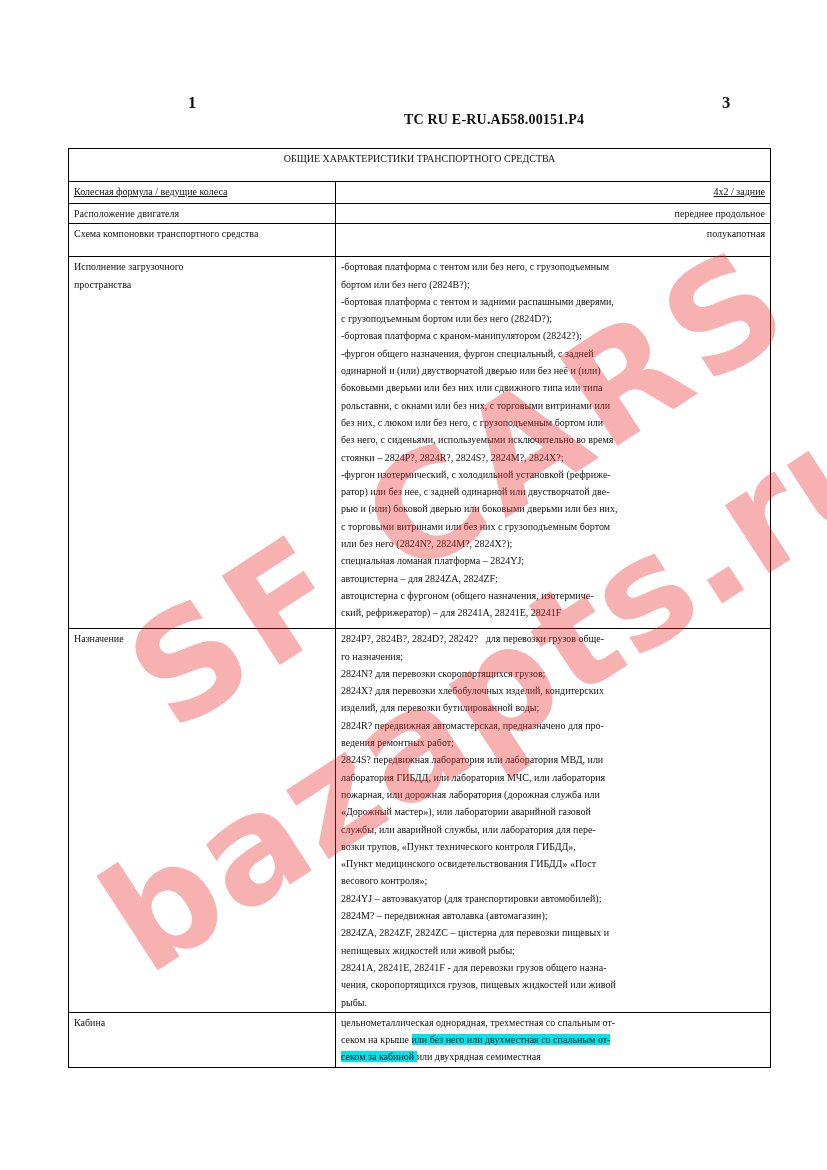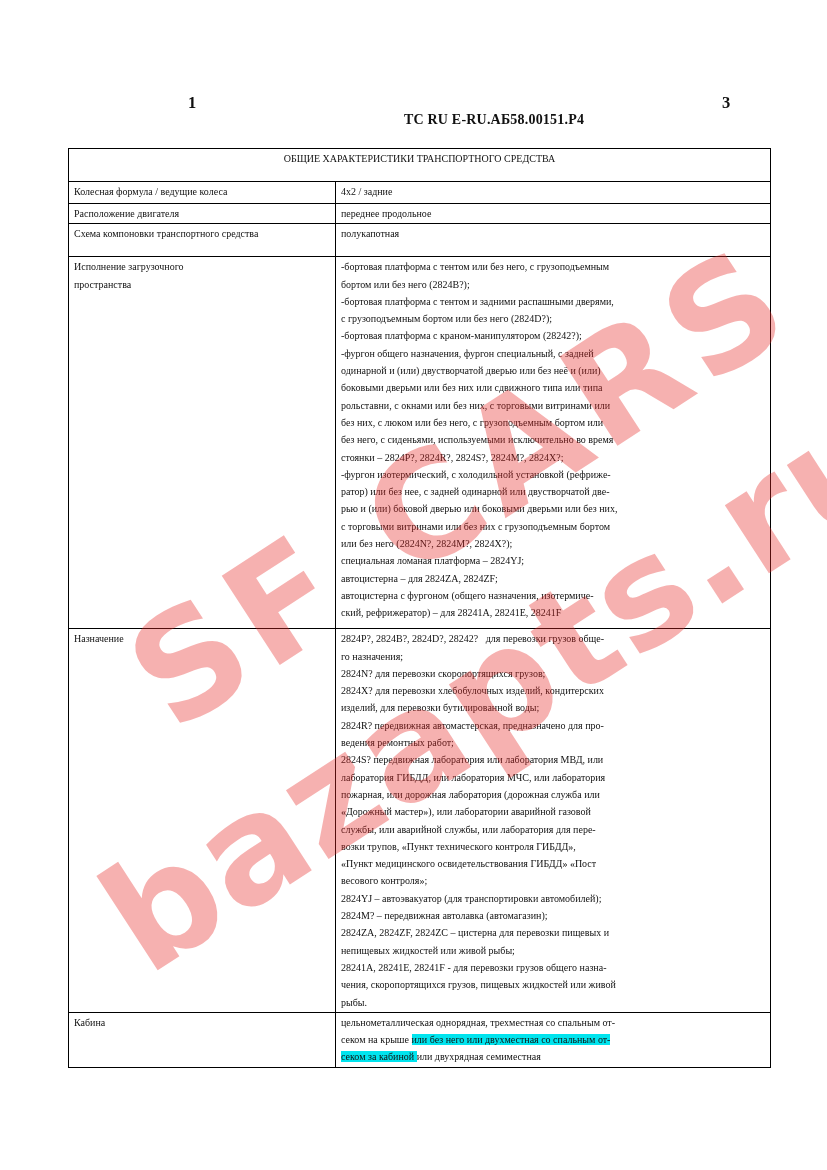--- a/index.html
+++ b/index.html
@@ -17,24 +17,24 @@
     border-collapse:collapse;table-layout:fixed;
   }
   table.spec td,table.spec th{
     border:1.6px solid #000;vertical-align:top;
     font-size:10px;line-height:17.3px;padding:1px 5px;
     box-sizing:border-box;font-weight:normal;
   }
   th.tbl-title{text-align:center;font-weight:bold;font-size:16.6px;height:33px;padding-top:7px;}
   .c-label{width:267px;}
   .c-value{width:435px;}
-  .center{text-align:left;}
+  .center{text-align:right;}
   .justify{text-align:justify;}
   .ml{white-space:pre-line;}
-  .h22{height:22px;} .h33{height:33px;} .h19{height:19px;}
+  .h22{height:22px;text-decoration:underline;} .h33{height:33px;} .h19{height:19px;}
   .h372{height:372px;} .h381{height:381px;} .h55{height:40px;}
   .hl{background:#00e4ee;}
   .wm{
     position:absolute;font-family:"DejaVu Sans","Liberation Sans",sans-serif;
     font-weight:700;color:rgba(230,40,35,0.36);pointer-events:none;
     white-space:nowrap;z-index:5;
   }
   .wm1{top:402px;left:30px;width:860px;text-align:center;font-size:146px;letter-spacing:8px;transform:rotate(-33deg);}
   .wm2{top:614px;left:50px;width:860px;text-align:center;font-size:148px;letter-spacing:2px;transform:rotate(-33deg);}
 </style>

